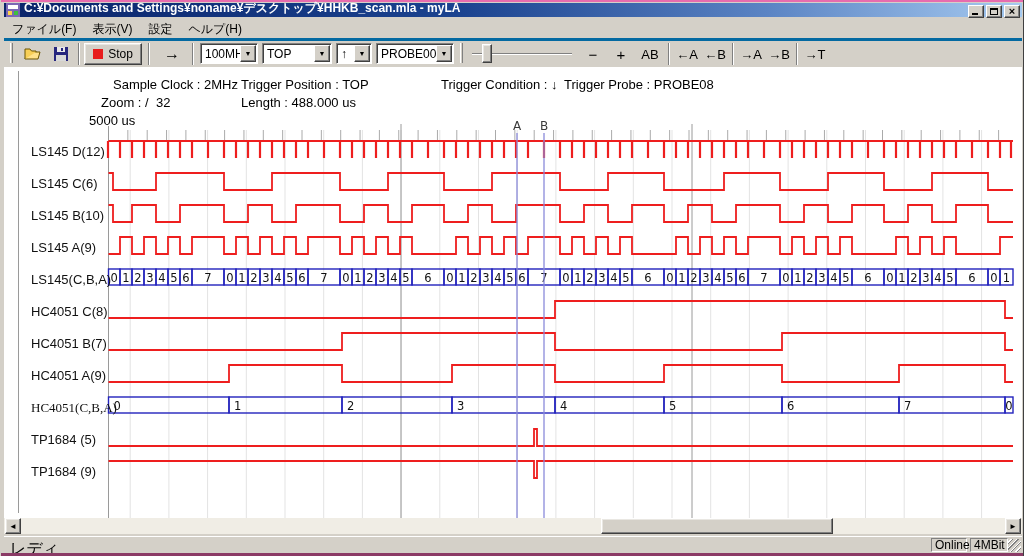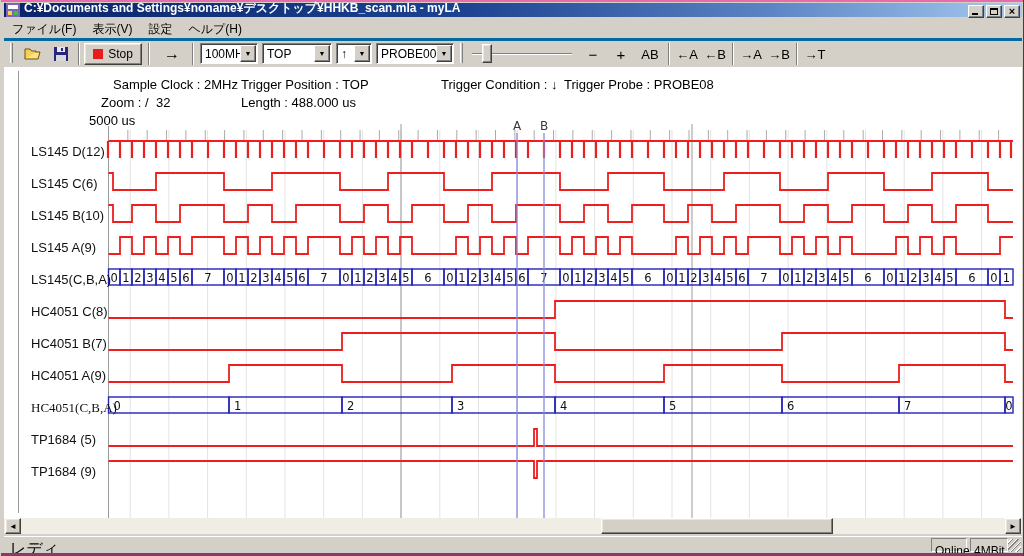--- a/index.html
+++ b/index.html
@@ -55,21 +55,21 @@
 
   
   .hscroll { position:absolute; left:3px; top:518px; width:1018px; height:16px; background:#f0ede5; }
   .sb-btn { position:absolute; top:0; width:16px; height:16px; font-size:8px; color:#000; display:flex; align-items:center; justify-content:center; }
   .sb-thumb { position:absolute; top:0; height:16px; }
 
   
   .statusbar { position:absolute; left:3px; top:536px; width:1018px; height:17px; background:#d4d0c8; border-top:1px solid #fff; }
   .sb-text { position:absolute; left:6px; top:2px; font-size:16px; color:#000; }
   .sb-panel { position:absolute; top:1px; height:14px; border:1px solid; border-color:#808080 #fff #fff #808080;
-              font-size:12px; color:#000; padding:6px 3px; line-height:13px;text-align:right; }
+              font-size:12px; color:#000; padding:0 3px; line-height:13px;text-align:right; }
   .sb-grip { position:absolute; right:1px; bottom:1px; width:13px; height:13px;
              background:repeating-linear-gradient(135deg, transparent 0 2px, #fff 2px 3px, #808080 3px 4px); }
 </style>
 </head>
 <body>
 
 <div class="window">
   <div class="edge-top"></div>
 
   <div class="titlebar">

